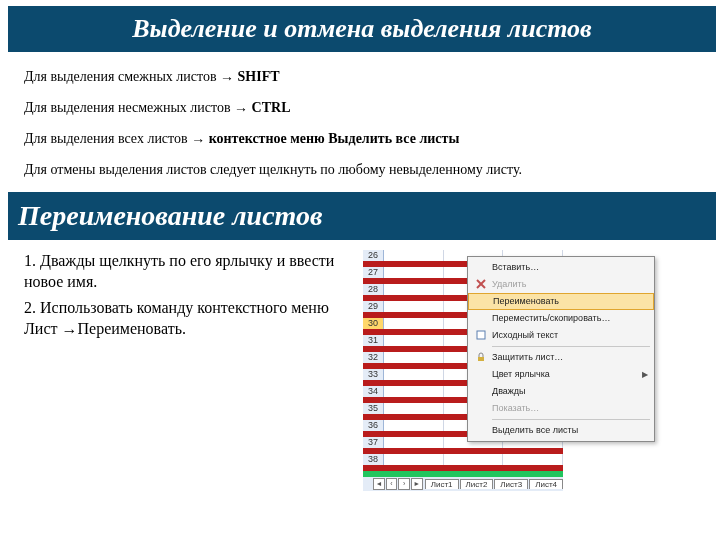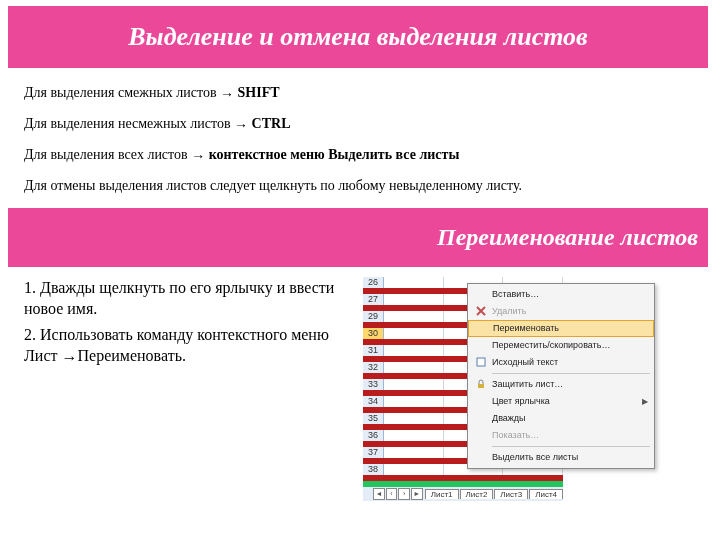--- a/index.html
+++ b/index.html
@@ -12,36 +12,36 @@
     color: #000;
     overflow: hidden;
   }
   .slide {
     width: 720px;
     height: 540px;
     position: relative;
     box-sizing: border-box;
   }
   .banner {
-    background: #ec4899;
+    background: #0c4a6e;
     color: #fff;
-    padding: 16px 10px;
-    margin: 6px 12px 4px 8px;
+    padding: 8px 10px;
+    margin: 6px 4px 4px 8px;
   }
   .banner.h1 {
     font-size: 26px;
     font-weight: bold;
     font-style: italic;
     text-align: center;
   }
   .banner.h2 {
-    font-size: 24px;
+    font-size: 28px;
     font-weight: bold;
     font-style: italic;
-    text-align: right;
+    text-align: left;
     margin-top: 10px;
   }
   .body {
     padding: 4px 24px 0 24px;
     font-size: 14px;
     line-height: 1.35;
   }
   .body p { margin: 8px 0 12px 0; }
   .body p.just { text-align: justify; }
   .lower {
@@ -186,20 +186,26 @@
             <div class="cell"></div>
             <div class="cell"></div>
           </div>
           <div class="row">
             <div class="rh">27</div>
             <div class="cell"></div>
             <div class="cell"></div>
             <div class="cell"></div>
           </div>
           <div class="row">
+            <div class="rh">28</div>
+            <div class="cell"></div>
+            <div class="cell"></div>
+            <div class="cell"></div>
+          </div>
+          <div class="row">
             <div class="rh">29</div>
             <div class="cell"></div>
             <div class="cell"></div>
             <div class="cell"></div>
           </div>
           <div class="row">
             <div class="rh sel">30</div>
             <div class="cell"></div>
             <div class="cell"></div>
             <div class="cell"></div>

